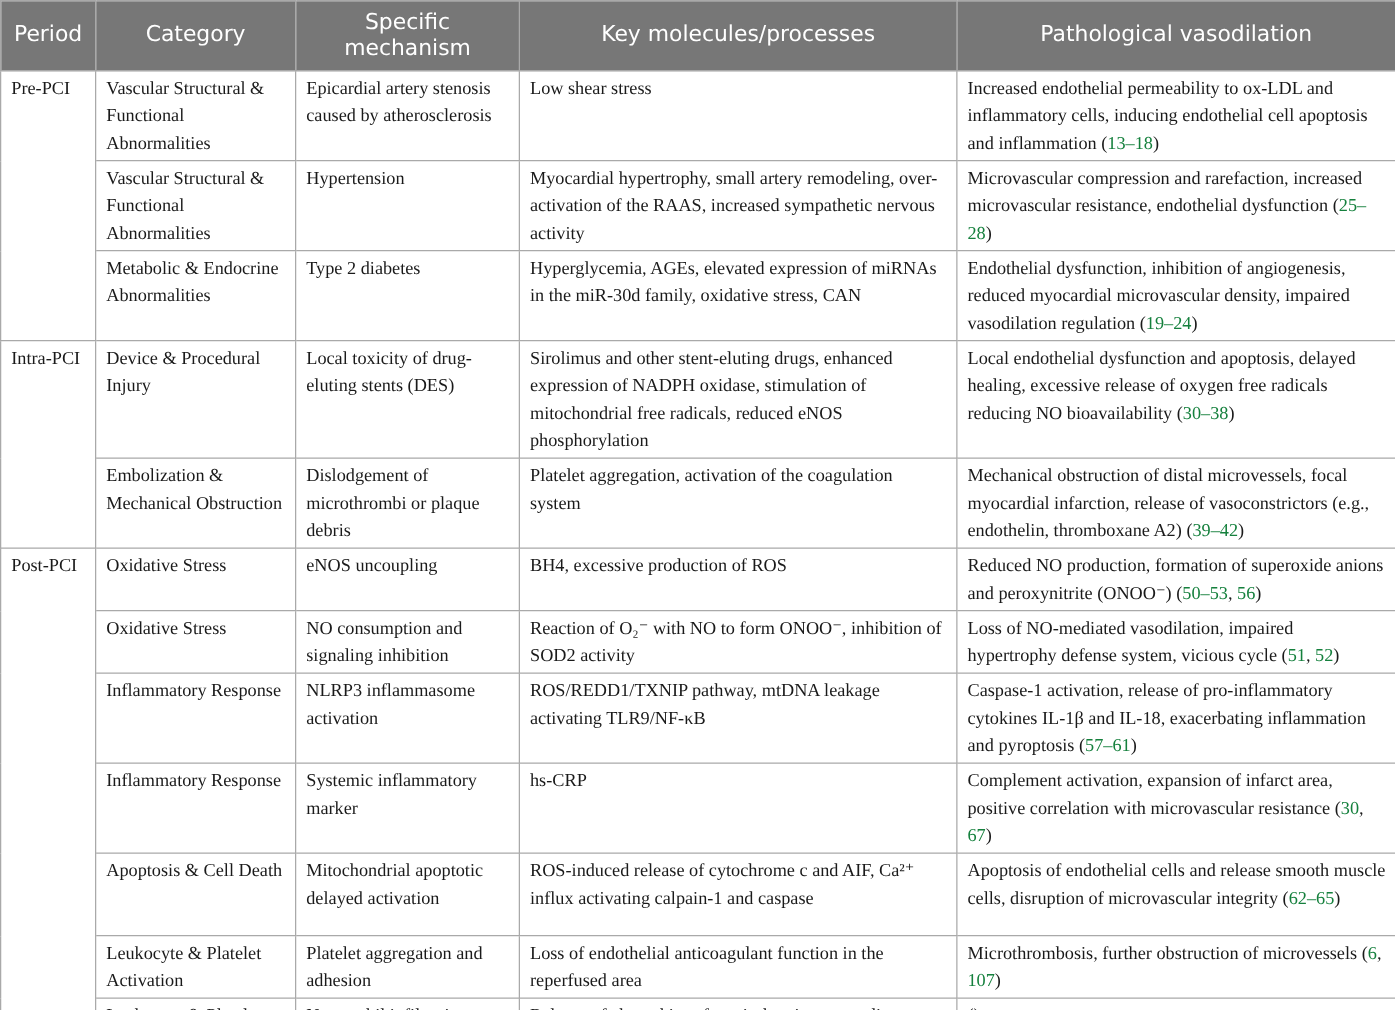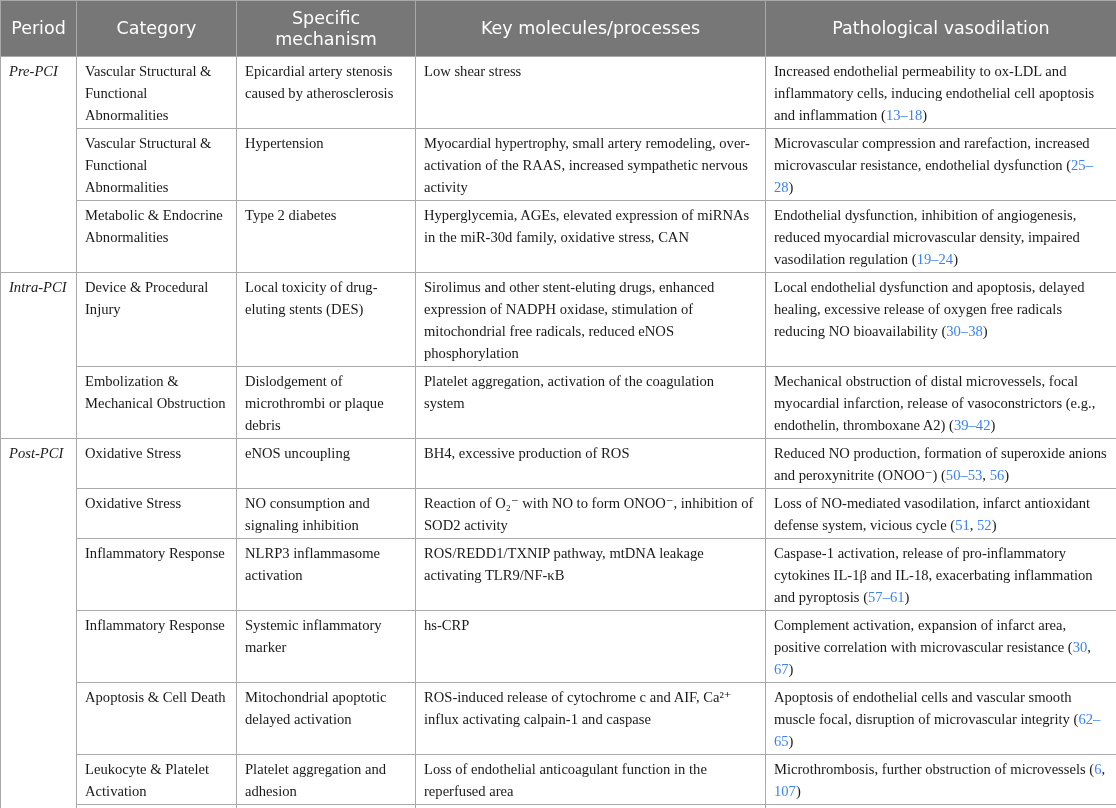--- a/index.html
+++ b/index.html
@@ -24,22 +24,22 @@
     vertical-align: middle;
     border: 1.5px solid #a9a9a9;
     height: 55px;
     padding: 0 6px;
   }
   table.mech td {
     border: 1.5px solid #a9a9a9;
     vertical-align: top;
     padding: 3px 7px 2px 8px;
   }
-  td.period { padding-left: 7px; font-style: italic; }
-  .ref { color: #3b82f6; }
+  td.period { padding-left: 7px; }
+  .ref { color: #15803d; }
   col.c1 { width: 76px; }
   col.c2 { width: 160px; }
   col.c3 { width: 179px; }
   col.c4 { width: 350px; }
   col.c5 { width: 351px; }
 </style>
 </head>
 <body>
 
 <table class="mech">
@@ -96,39 +96,39 @@
         <td class="period" rowspan="7">Post-PCI</td>
         <td>Oxidative Stress</td>
         <td>eNOS uncoupling</td>
         <td>BH4, excessive production of ROS</td>
         <td><span>Reduced NO production, formation of superoxide anions and peroxynitrite (ONOO⁻)</span> (<span class="ref">50–53</span>, <span class="ref">56</span>)</td>
       </tr>
       <tr style="height: 44px;">
         <td>Oxidative Stress</td>
         <td>NO consumption and signaling inhibition</td>
         <td>Reaction of O₂⁻ with NO to form ONOO⁻, inhibition of SOD2 activity</td>
-        <td><span>Loss of NO-mediated vasodilation, infarct antioxidant defense system, vicious cycle</span> (<span class="ref">51</span>, <span class="ref">52</span>)</td>
+        <td><span>Loss of NO-mediated vasodilation, impaired hypertrophy defense system, vicious cycle</span> (<span class="ref">51</span>, <span class="ref">52</span>)</td>
       </tr>
       <tr style="height: 70px;">
         <td>Inflammatory Response</td>
         <td>NLRP3 inflammasome activation</td>
         <td>ROS/REDD1/TXNIP pathway, mtDNA leakage activating TLR9/NF-κB</td>
         <td><span>Caspase-1 activation, release of pro-inflammatory cytokines IL-1β and IL-18, exacerbating inflammation and pyroptosis</span> (<span class="ref">57–61</span>)</td>
       </tr>
       <tr style="height: 68px;">
         <td>Inflammatory Response</td>
         <td>Systemic inflammatory marker</td>
         <td>hs-CRP</td>
         <td><span>Complement activation, expansion of infarct area, positive correlation with microvascular resistance</span> (<span class="ref">30</span>, <span class="ref">67</span>)</td>
       </tr>
       <tr style="height: 66px;">
         <td>Apoptosis &amp; Cell Death</td>
         <td>Mitochondrial apoptotic delayed activation</td>
         <td>ROS-induced release of cytochrome c and AIF, Ca²⁺ influx activating calpain-1 and caspase</td>
-        <td><span>Apoptosis of endothelial cells and vascular smooth muscle focal, disruption of microvascular integrity</span> (<span class="ref">62–65</span>)</td>
+        <td><span>Apoptosis of endothelial cells and release smooth muscle cells, disruption of microvascular integrity</span> (<span class="ref">62–65</span>)</td>
       </tr>
       <tr style="height: 44px;">
         <td>Leukocyte &amp; Platelet Activation</td>
         <td>Platelet aggregation and adhesion</td>
         <td>Loss of endothelial anticoagulant function in the reperfused area</td>
         <td><span>Microthrombosis, further obstruction of microvessels</span> (<span class="ref">6</span>, <span class="ref">107</span>)</td>
       </tr>
       <tr style="height: 48px;">
         <td>Leukocyte &amp; Platelet Activation</td>
         <td>Neutrophil infiltration</td>

